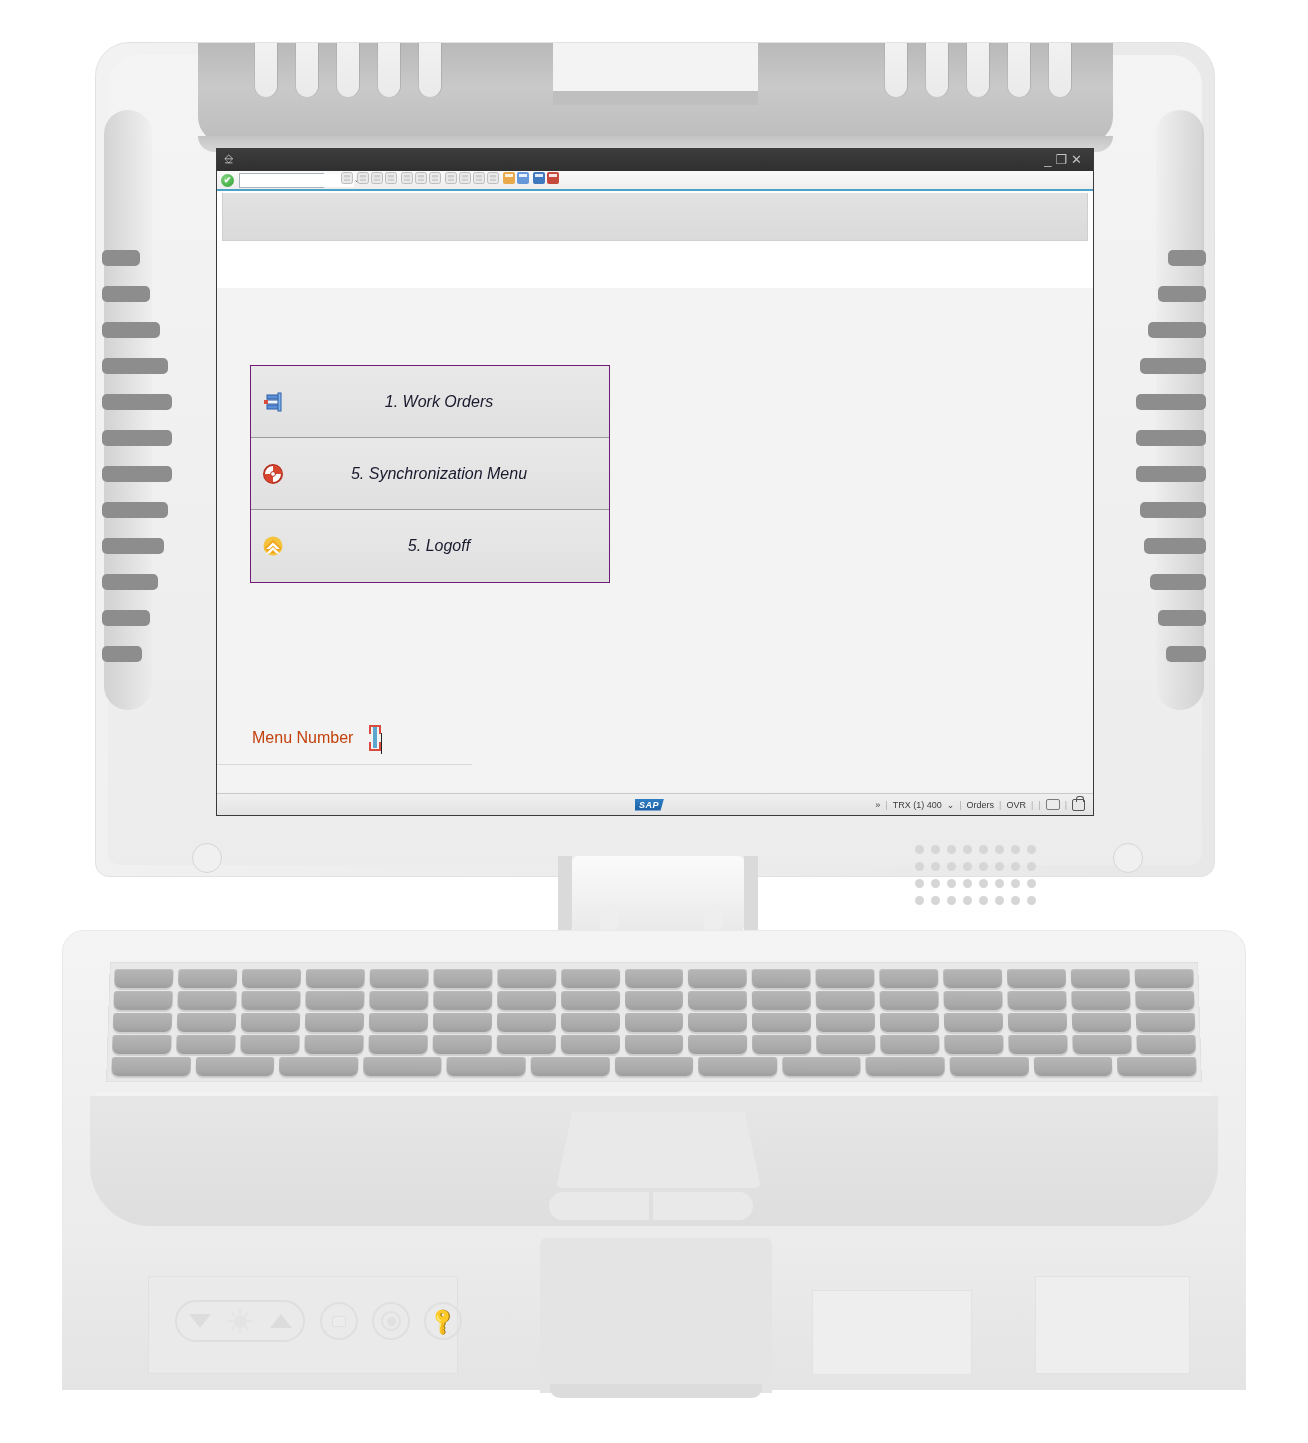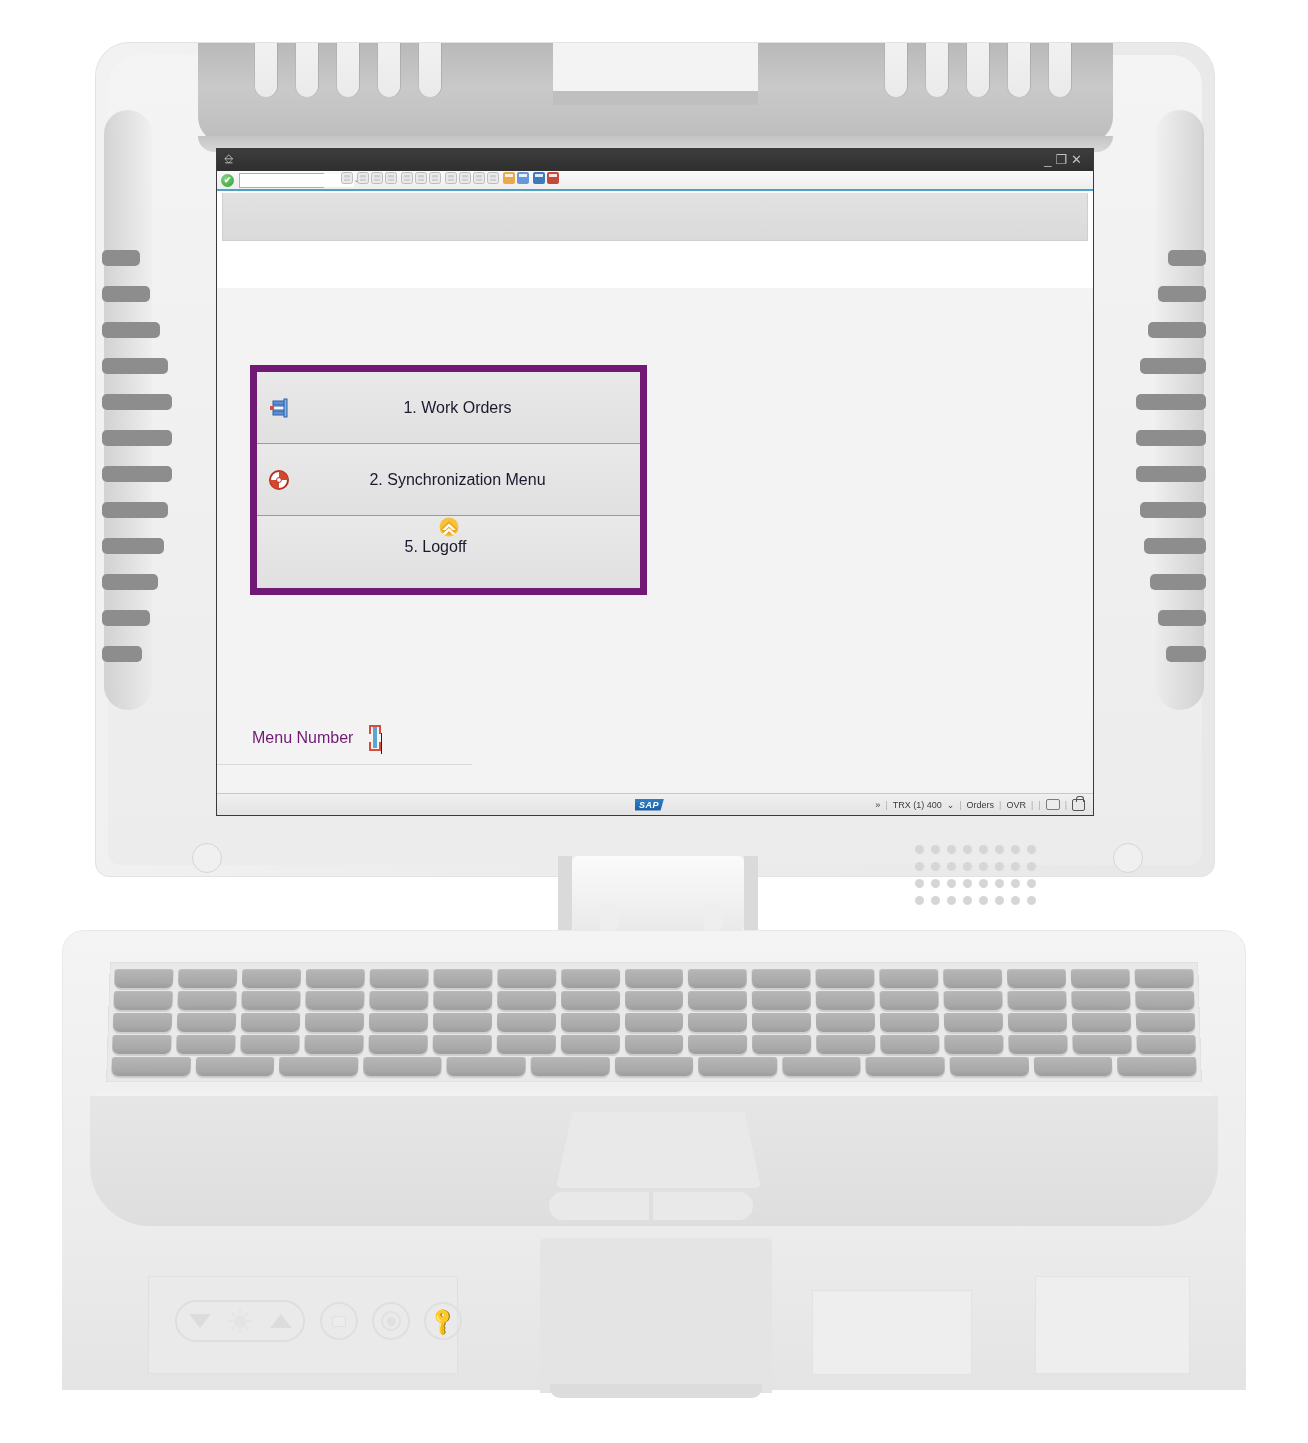--- a/index.html
+++ b/index.html
@@ -137,44 +137,44 @@
     height:48px; margin:2px 5px 0 5px;
     background:linear-gradient(180deg,#e2e2e2,#dadada);
     border:1px solid #cfcfcf; border-top:none;
   }
 
   .canvas { position:absolute; left:0; right:0; top:139px; bottom:22px;
             background:#f3f3f3; }
 
   
   .menu-box {
-    position:absolute; left:33px; top:77px; width:397px;
-    border:7px solid #701a75; background:#e4e4e4;
+    position:absolute; left:33px; top:77px; width:360px;
+    border:1px solid #701a75; background:#e4e4e4;font-style:italic;
   }
   .menu-row {
     height:72px; display:flex; align-items:center;
     border-bottom:1px solid #9b9b9b;
     background:linear-gradient(180deg,#e9e9e9,#e0e0e0);
   }
-  .menu-row:last-child { border-bottom:none;flex-direction:column; }
+  .menu-row:last-child { border-bottom:none; }
   .menu-row .ico {
     width:44px; min-width:44px; text-align:center;
     display:flex; align-items:center; justify-content:center;
   }
   .menu-row .lbl {
     flex:1; text-align:center; font-size:16px; color:#1a1a2e;
     padding-right:26px;
   }
 
   
   .mn-row {
     position:absolute; left:35px; top:437px;
     display:flex; align-items:center; gap:16px;
   }
-  .mn-label { font-size:16px; color:#701a75; }
+  .mn-label { font-size:16px; color:#c2410c; }
   .mn-field-wrap { position:relative; padding:4px; }
   .mn-field {
     width:72px; height:30px; background:#fff;
     border:2px solid #5aa6cc; position:relative;
   }
   .mn-caret {
     position:absolute; left:6px; top:4px; width:1px; height:21px; background:#222;
   }
   .corner { position:absolute; width:9px; height:9px; border:2px solid #d94b3d; }
   .corner.tl { left:0; top:0; border-right:none; border-bottom:none; }
@@ -456,21 +456,21 @@
           </div>
           <div class="menu-row">
             <span class="ico">
               <svg width="22" height="22" viewBox="0 0 22 22">
       <circle cx="11" cy="11" r="9" fill="#ffffff" stroke="#b83020" stroke-width="2"></circle>
       <path d="M11 11 L11 2 A9 9 0 0 1 20 11 Z" fill="#d6462f"></path>
       <path d="M11 11 L11 20 A9 9 0 0 1 2 11 Z" fill="#d6462f"></path>
       <circle cx="11" cy="11" r="2.4" fill="#ffffff" stroke="#b83020"></circle>
   </svg>
             </span>
-            <span class="lbl">2. Synchronization Menu</span>
+            <span class="lbl">5. Synchronization Menu</span>
           </div>
           <div class="menu-row">
             <span class="ico">
               <svg width="22" height="22" viewBox="0 0 22 22">
       <circle cx="11" cy="11" r="9.5" fill="#f5c33b"></circle>
       <path d="M2.5 13 A9.5 9.5 0 0 0 19.5 13 L11 5 Z" fill="#f0a51e"></path>
       <path d="M4 14 L11 7.5 L18 14 L14.5 14 L11 10.6 L7.5 14 Z" fill="#ffffff"></path>
       <path d="M4 18.5 L11 12 L18 18.5 L14.5 18.5 L11 15.1 L7.5 18.5 Z" fill="#ffffff"></path>
   </svg>
             </span>

